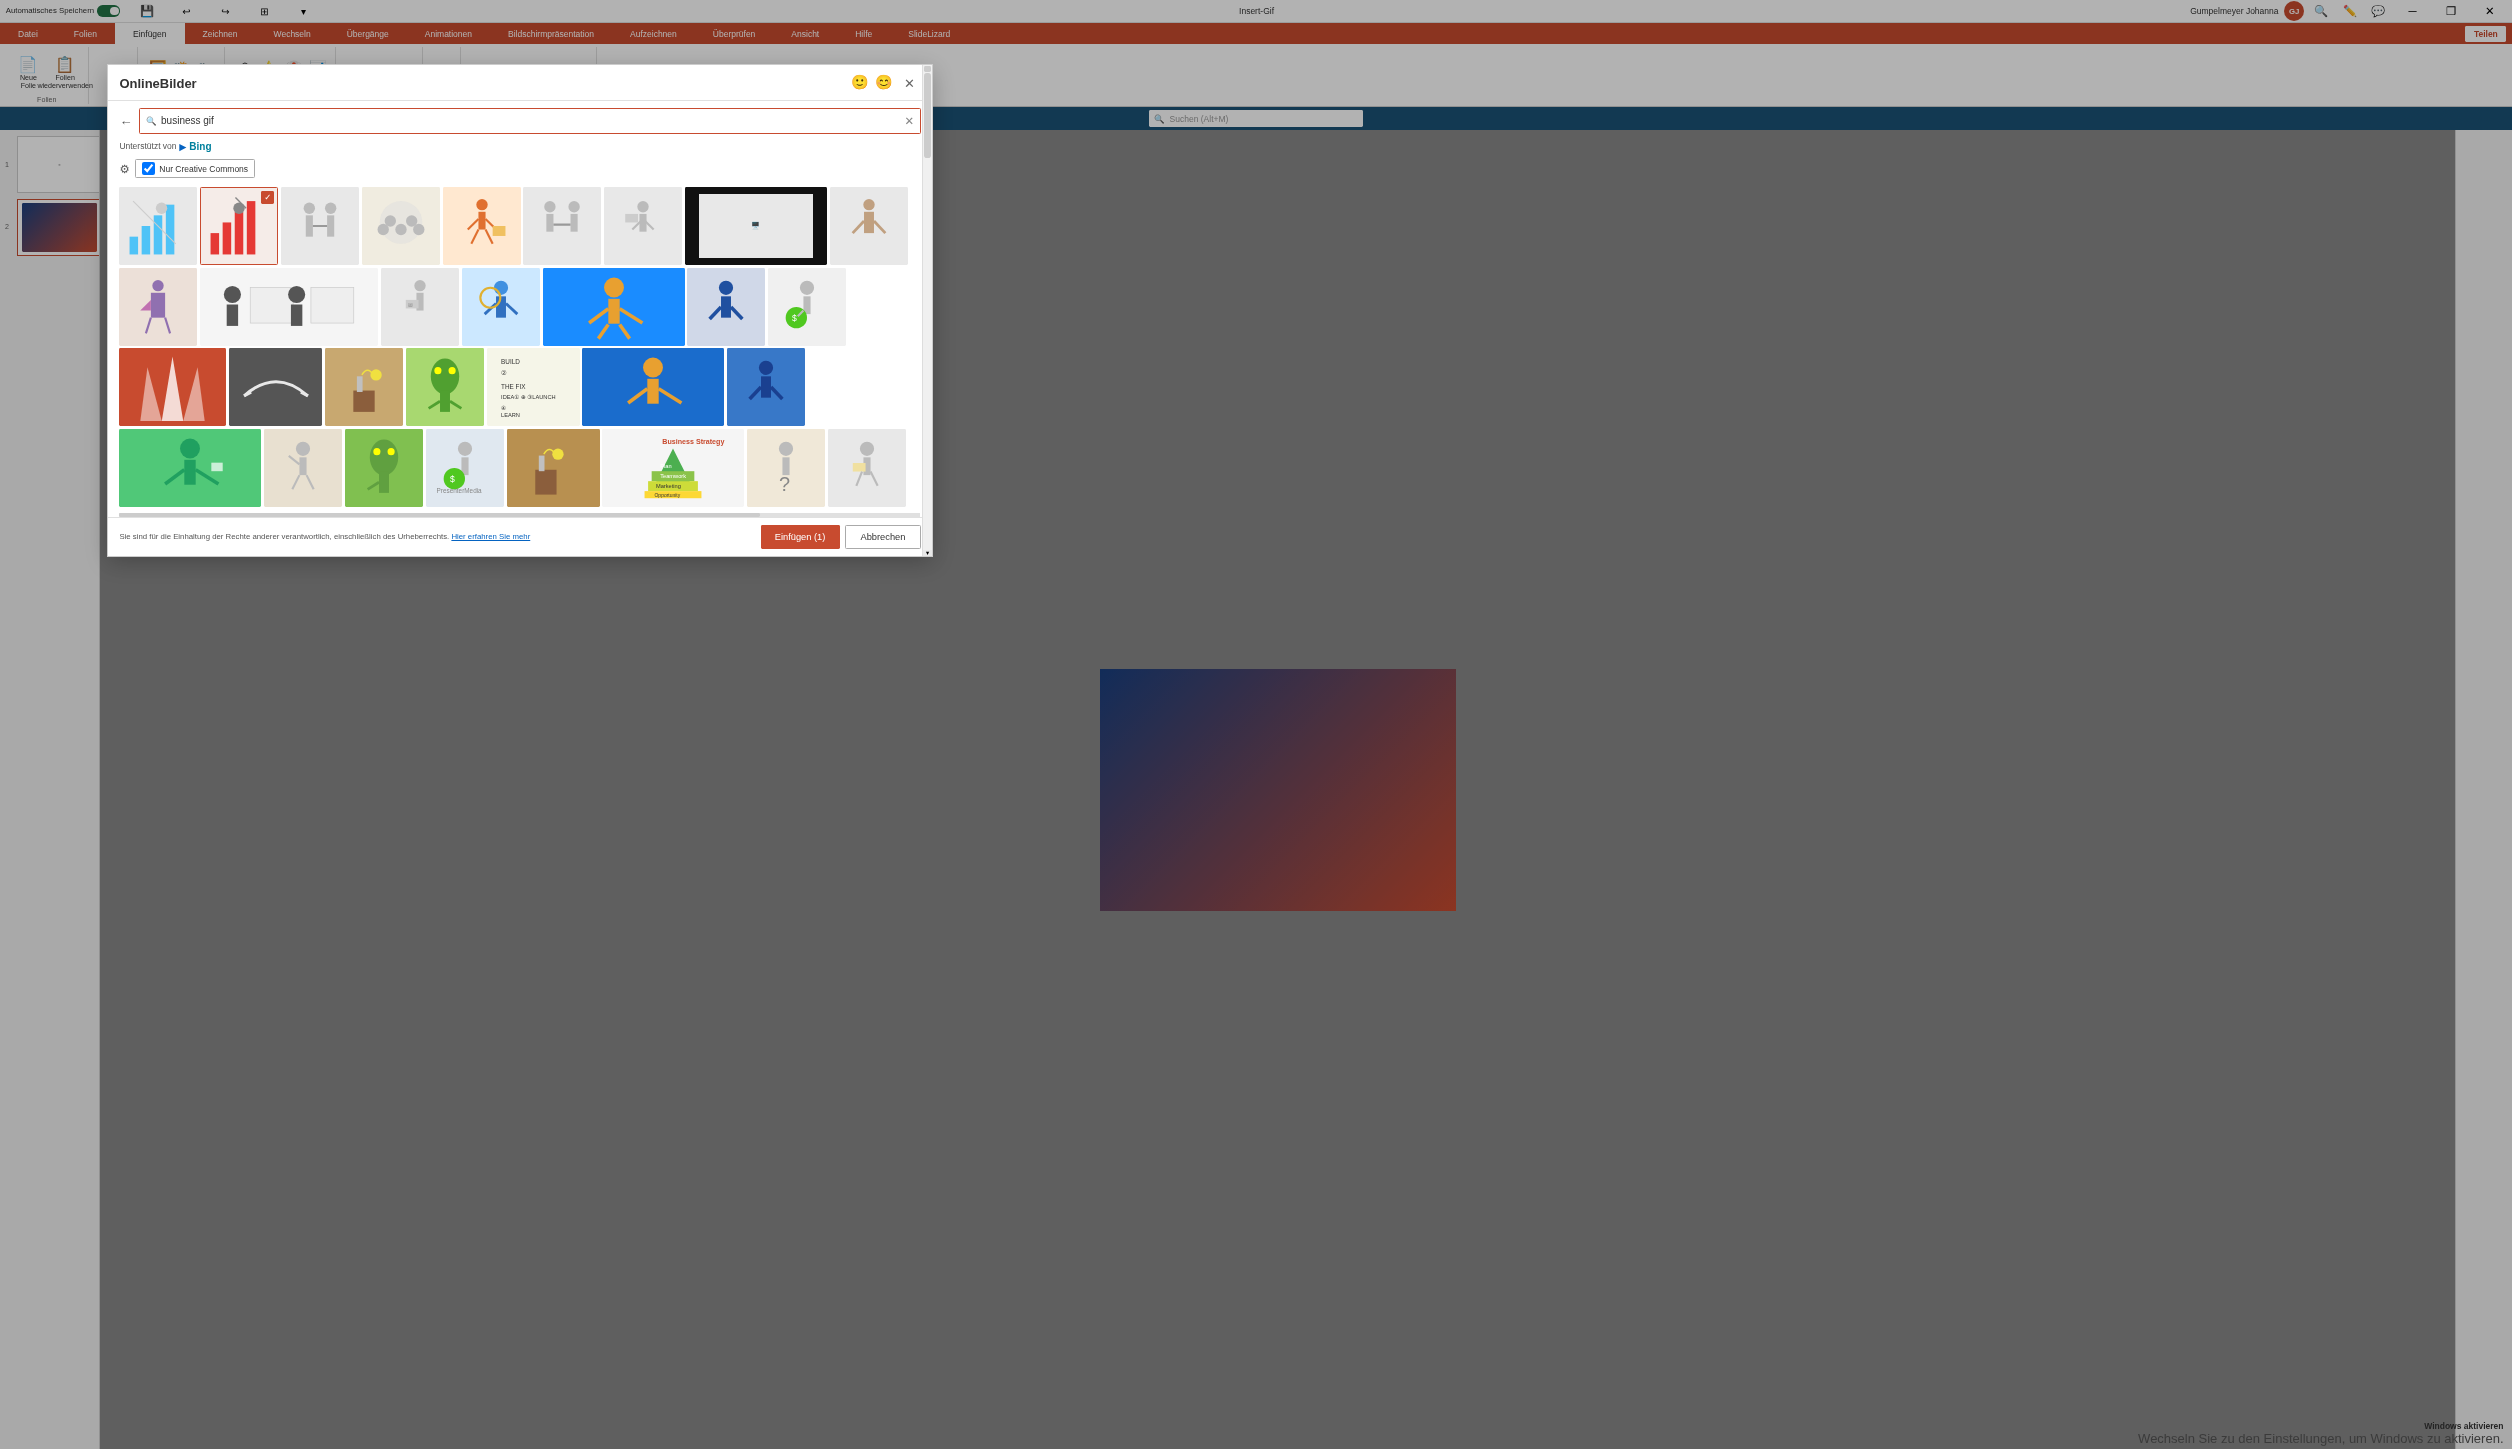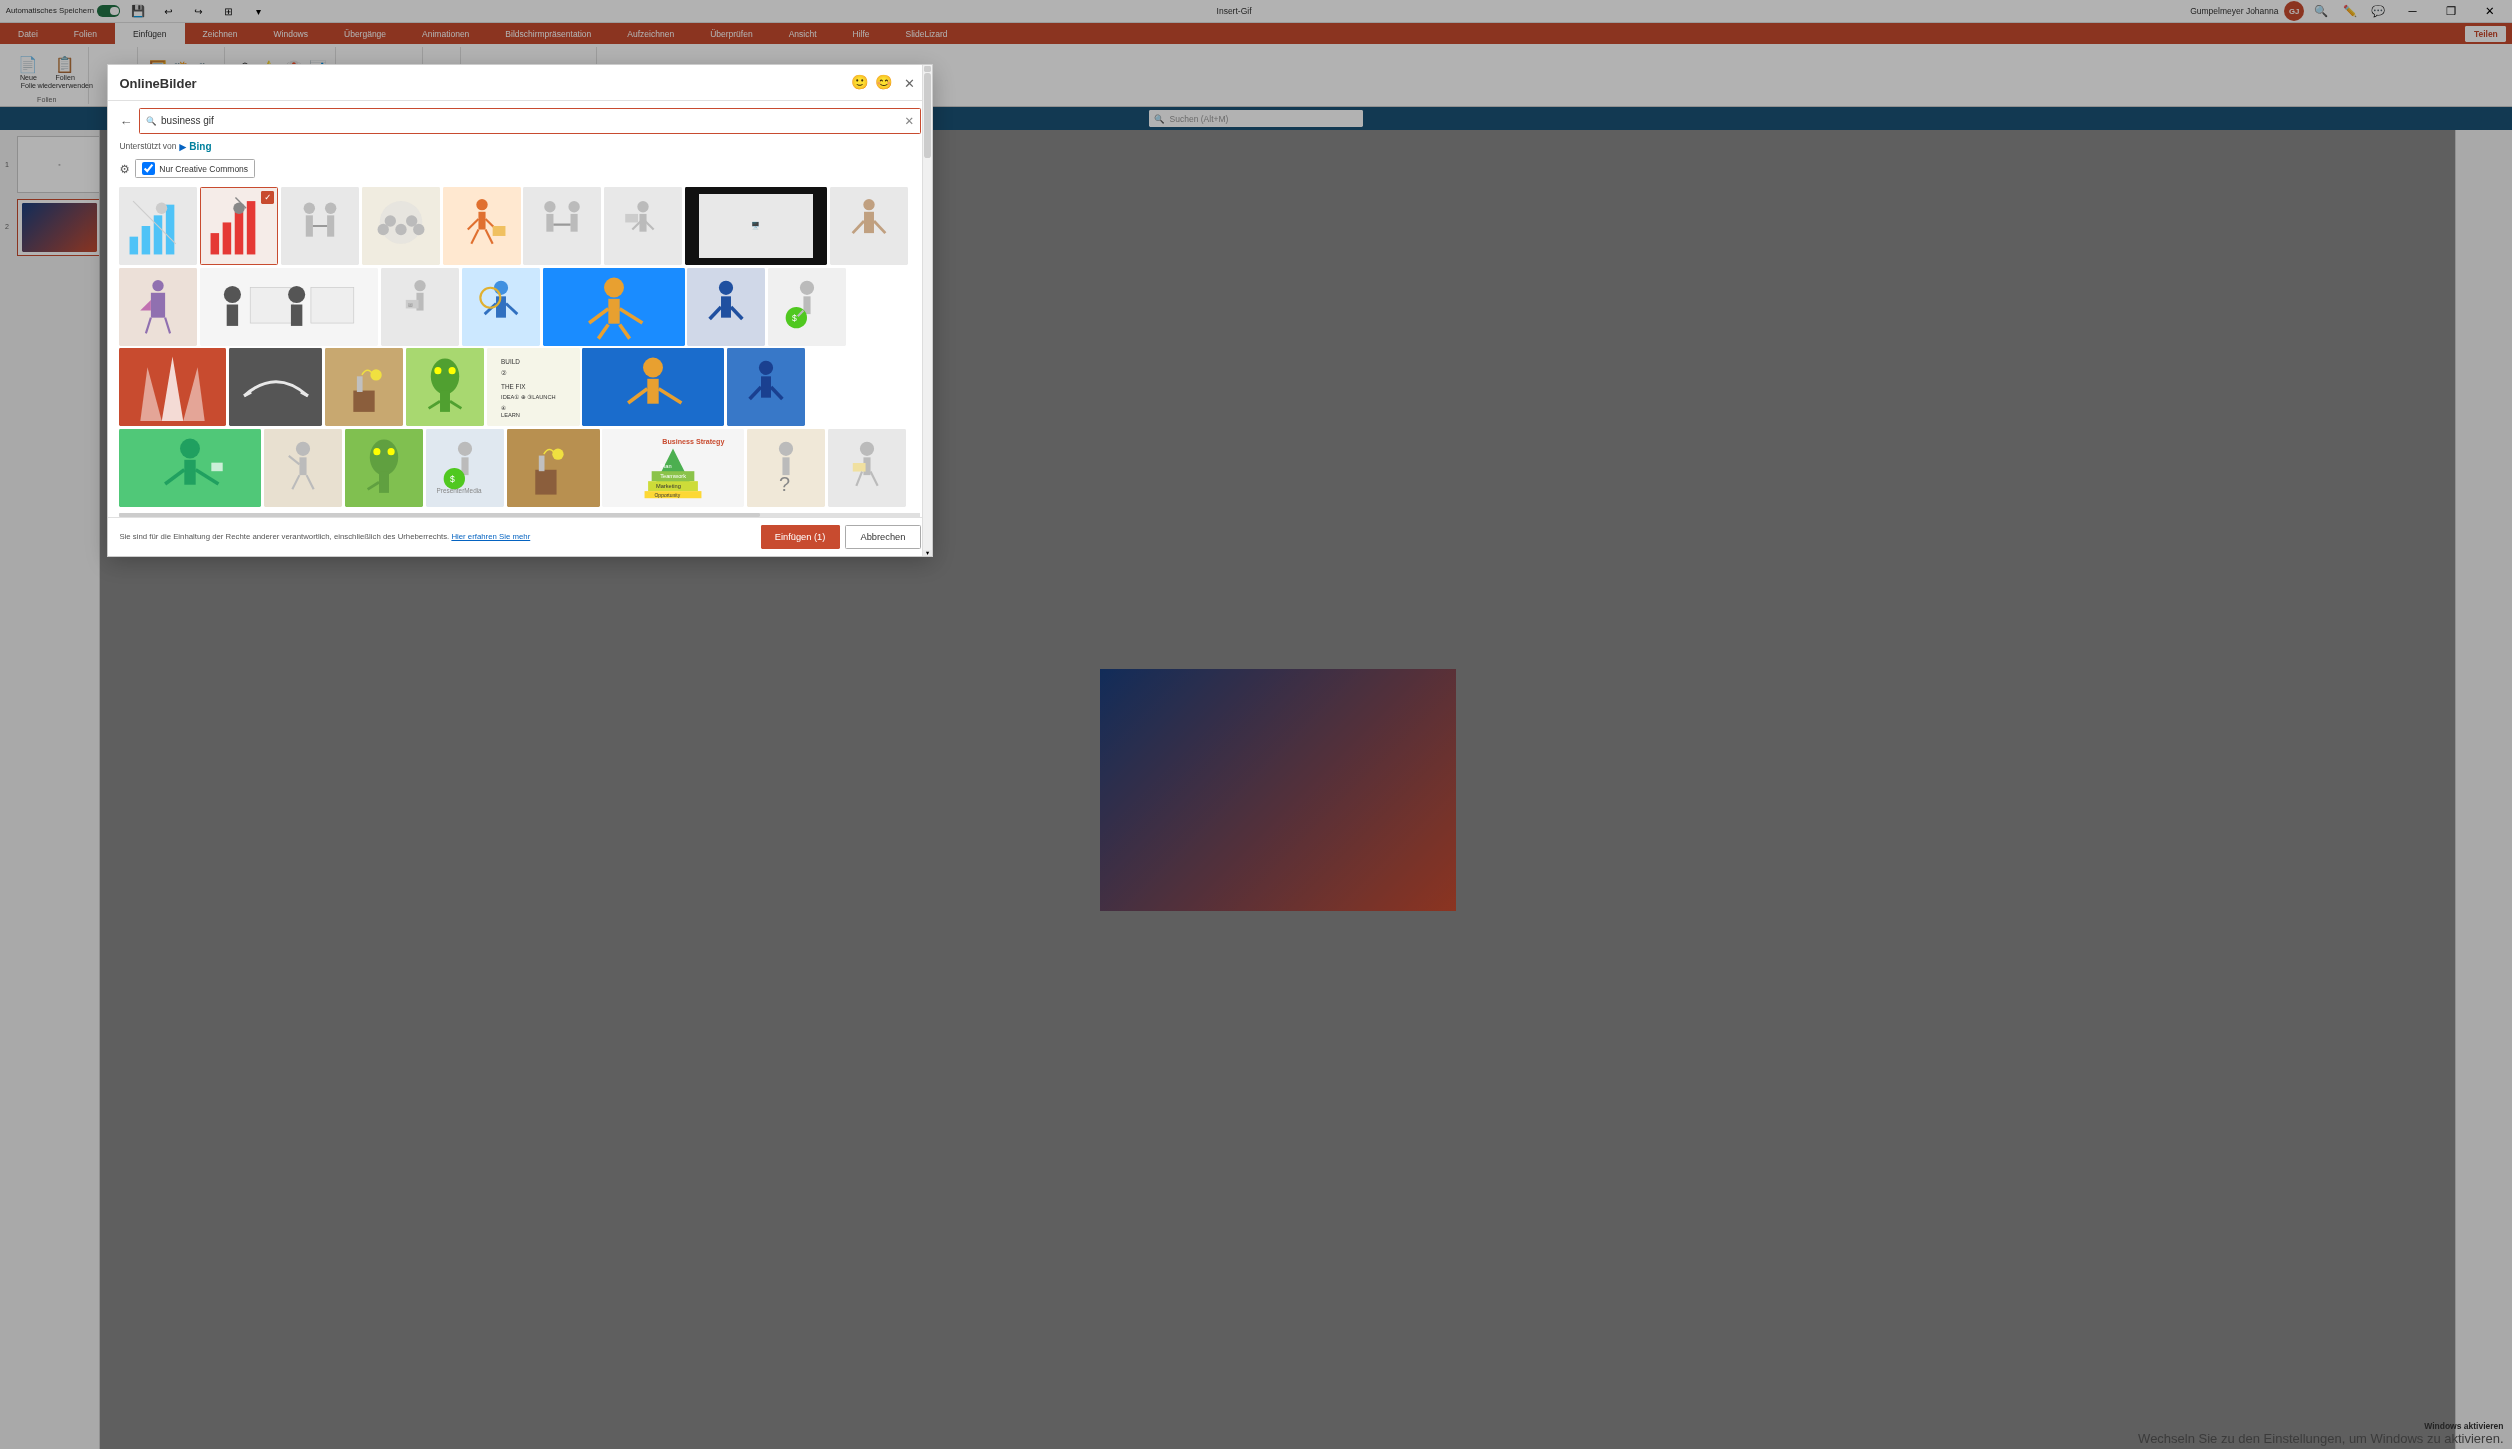--- a/index.html
+++ b/index.html
@@ -8,21 +8,21 @@
     
     .title-bar {
       height: 23px;
       background: #fff;
       display: flex;
       align-items: center;
       justify-content: space-between;
       padding: 0 5.7px;
       border-bottom: 0.7px solid #e0e0e0;
     }
-    .title-bar-left { display: flex; align-items: center; gap: 7px; font-size: 7.8px; color: #333; }
+    .title-bar-left { display: flex; align-items: center; gap: 16px; font-size: 7.8px; color: #333; }
     .autosave-toggle {
       display: flex; align-items: center; gap: 2.8px;
       font-size: 7.8px; color: #333;
     }
     .toggle-switch {
       width: 23px; height: 11.4px; background: #217346; border-radius: 5.7px;
       position: relative; cursor: pointer;
     }
     .toggle-switch::after {
       content: ''; position: absolute; right: 1.4px; top: 1.4px;
@@ -338,21 +338,21 @@
     <button class="title-bar-btn">❐</button>
     <button class="title-bar-btn close">✕</button>
   </div>
 </div>
 
 <div class="ribbon-tabs">
   <button class="ribbon-tab">Datei</button>
   <button class="ribbon-tab">Folien</button>
   <button class="ribbon-tab active">Einfügen</button>
   <button class="ribbon-tab">Zeichnen</button>
-  <button class="ribbon-tab">Windows</button>
+  <button class="ribbon-tab">Wechseln</button>
   <button class="ribbon-tab">Übergänge</button>
   <button class="ribbon-tab">Animationen</button>
   <button class="ribbon-tab">Bildschirmpräsentation</button>
   <button class="ribbon-tab">Aufzeichnen</button>
   <button class="ribbon-tab">Überprüfen</button>
   <button class="ribbon-tab">Ansicht</button>
   <button class="ribbon-tab">Hilfe</button>
   <button class="ribbon-tab">SlideLizard</button>
   <button class="ribbon-tab-share">Teilen</button>
 </div>

